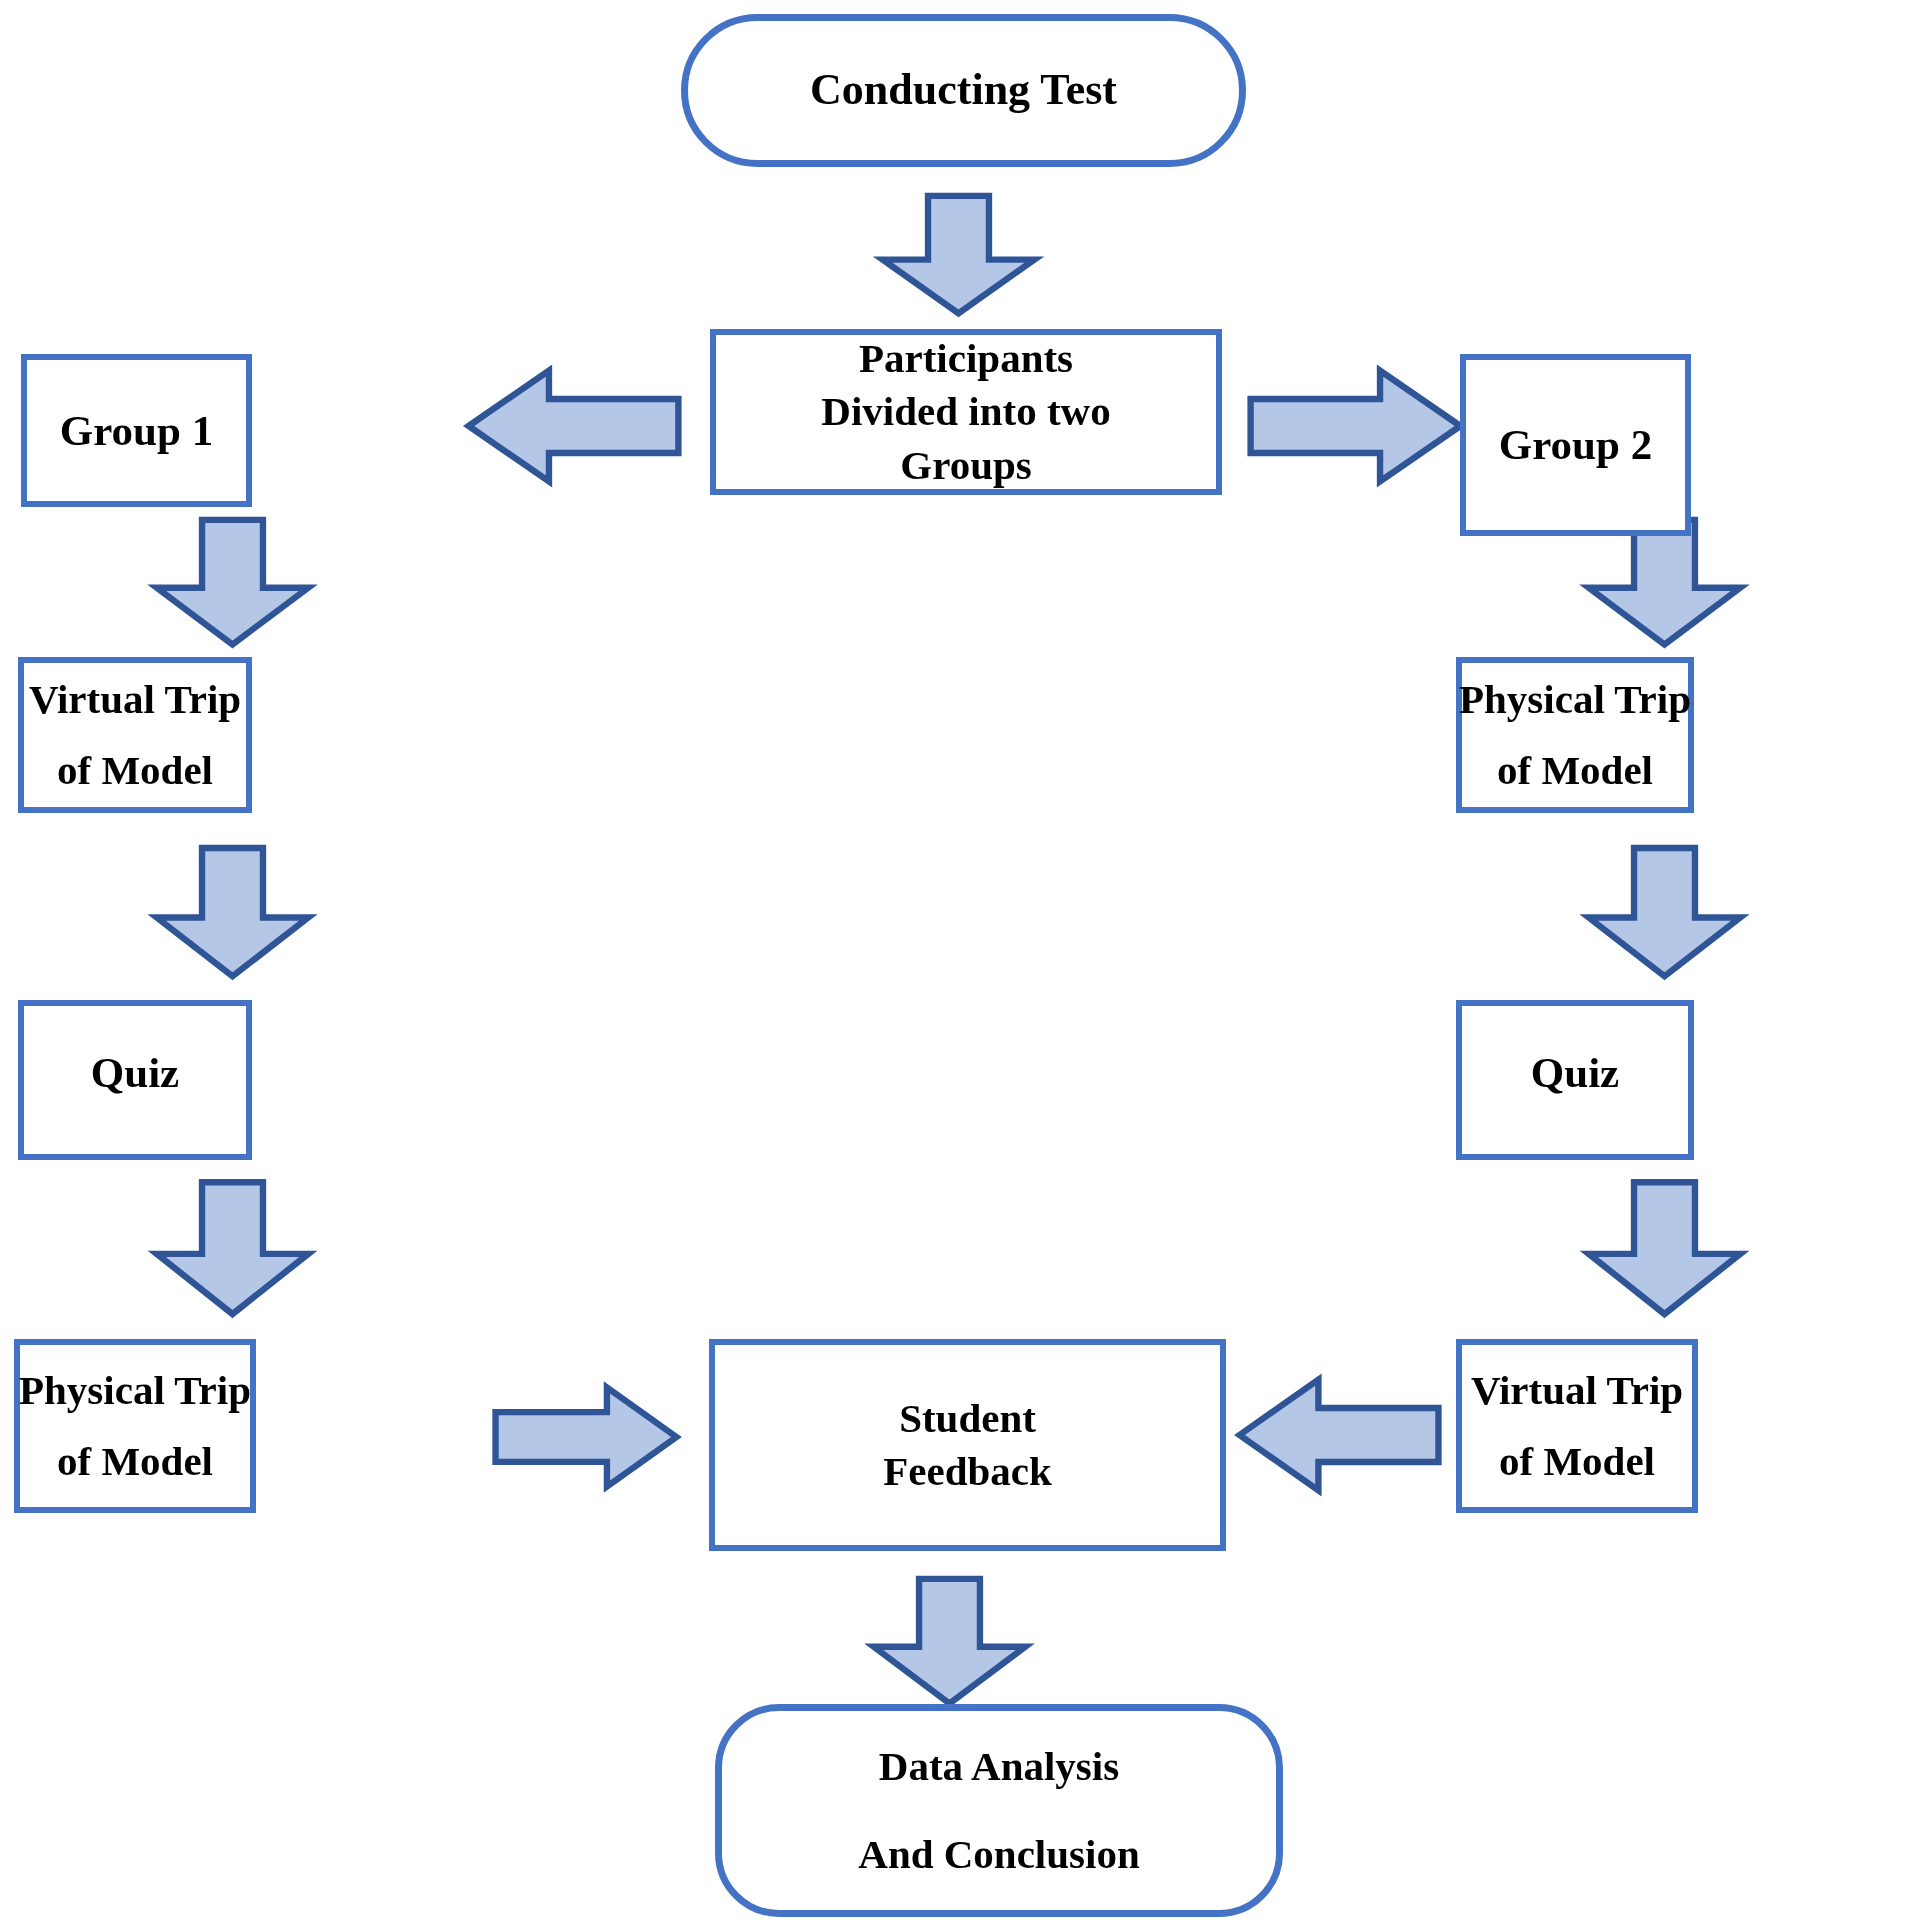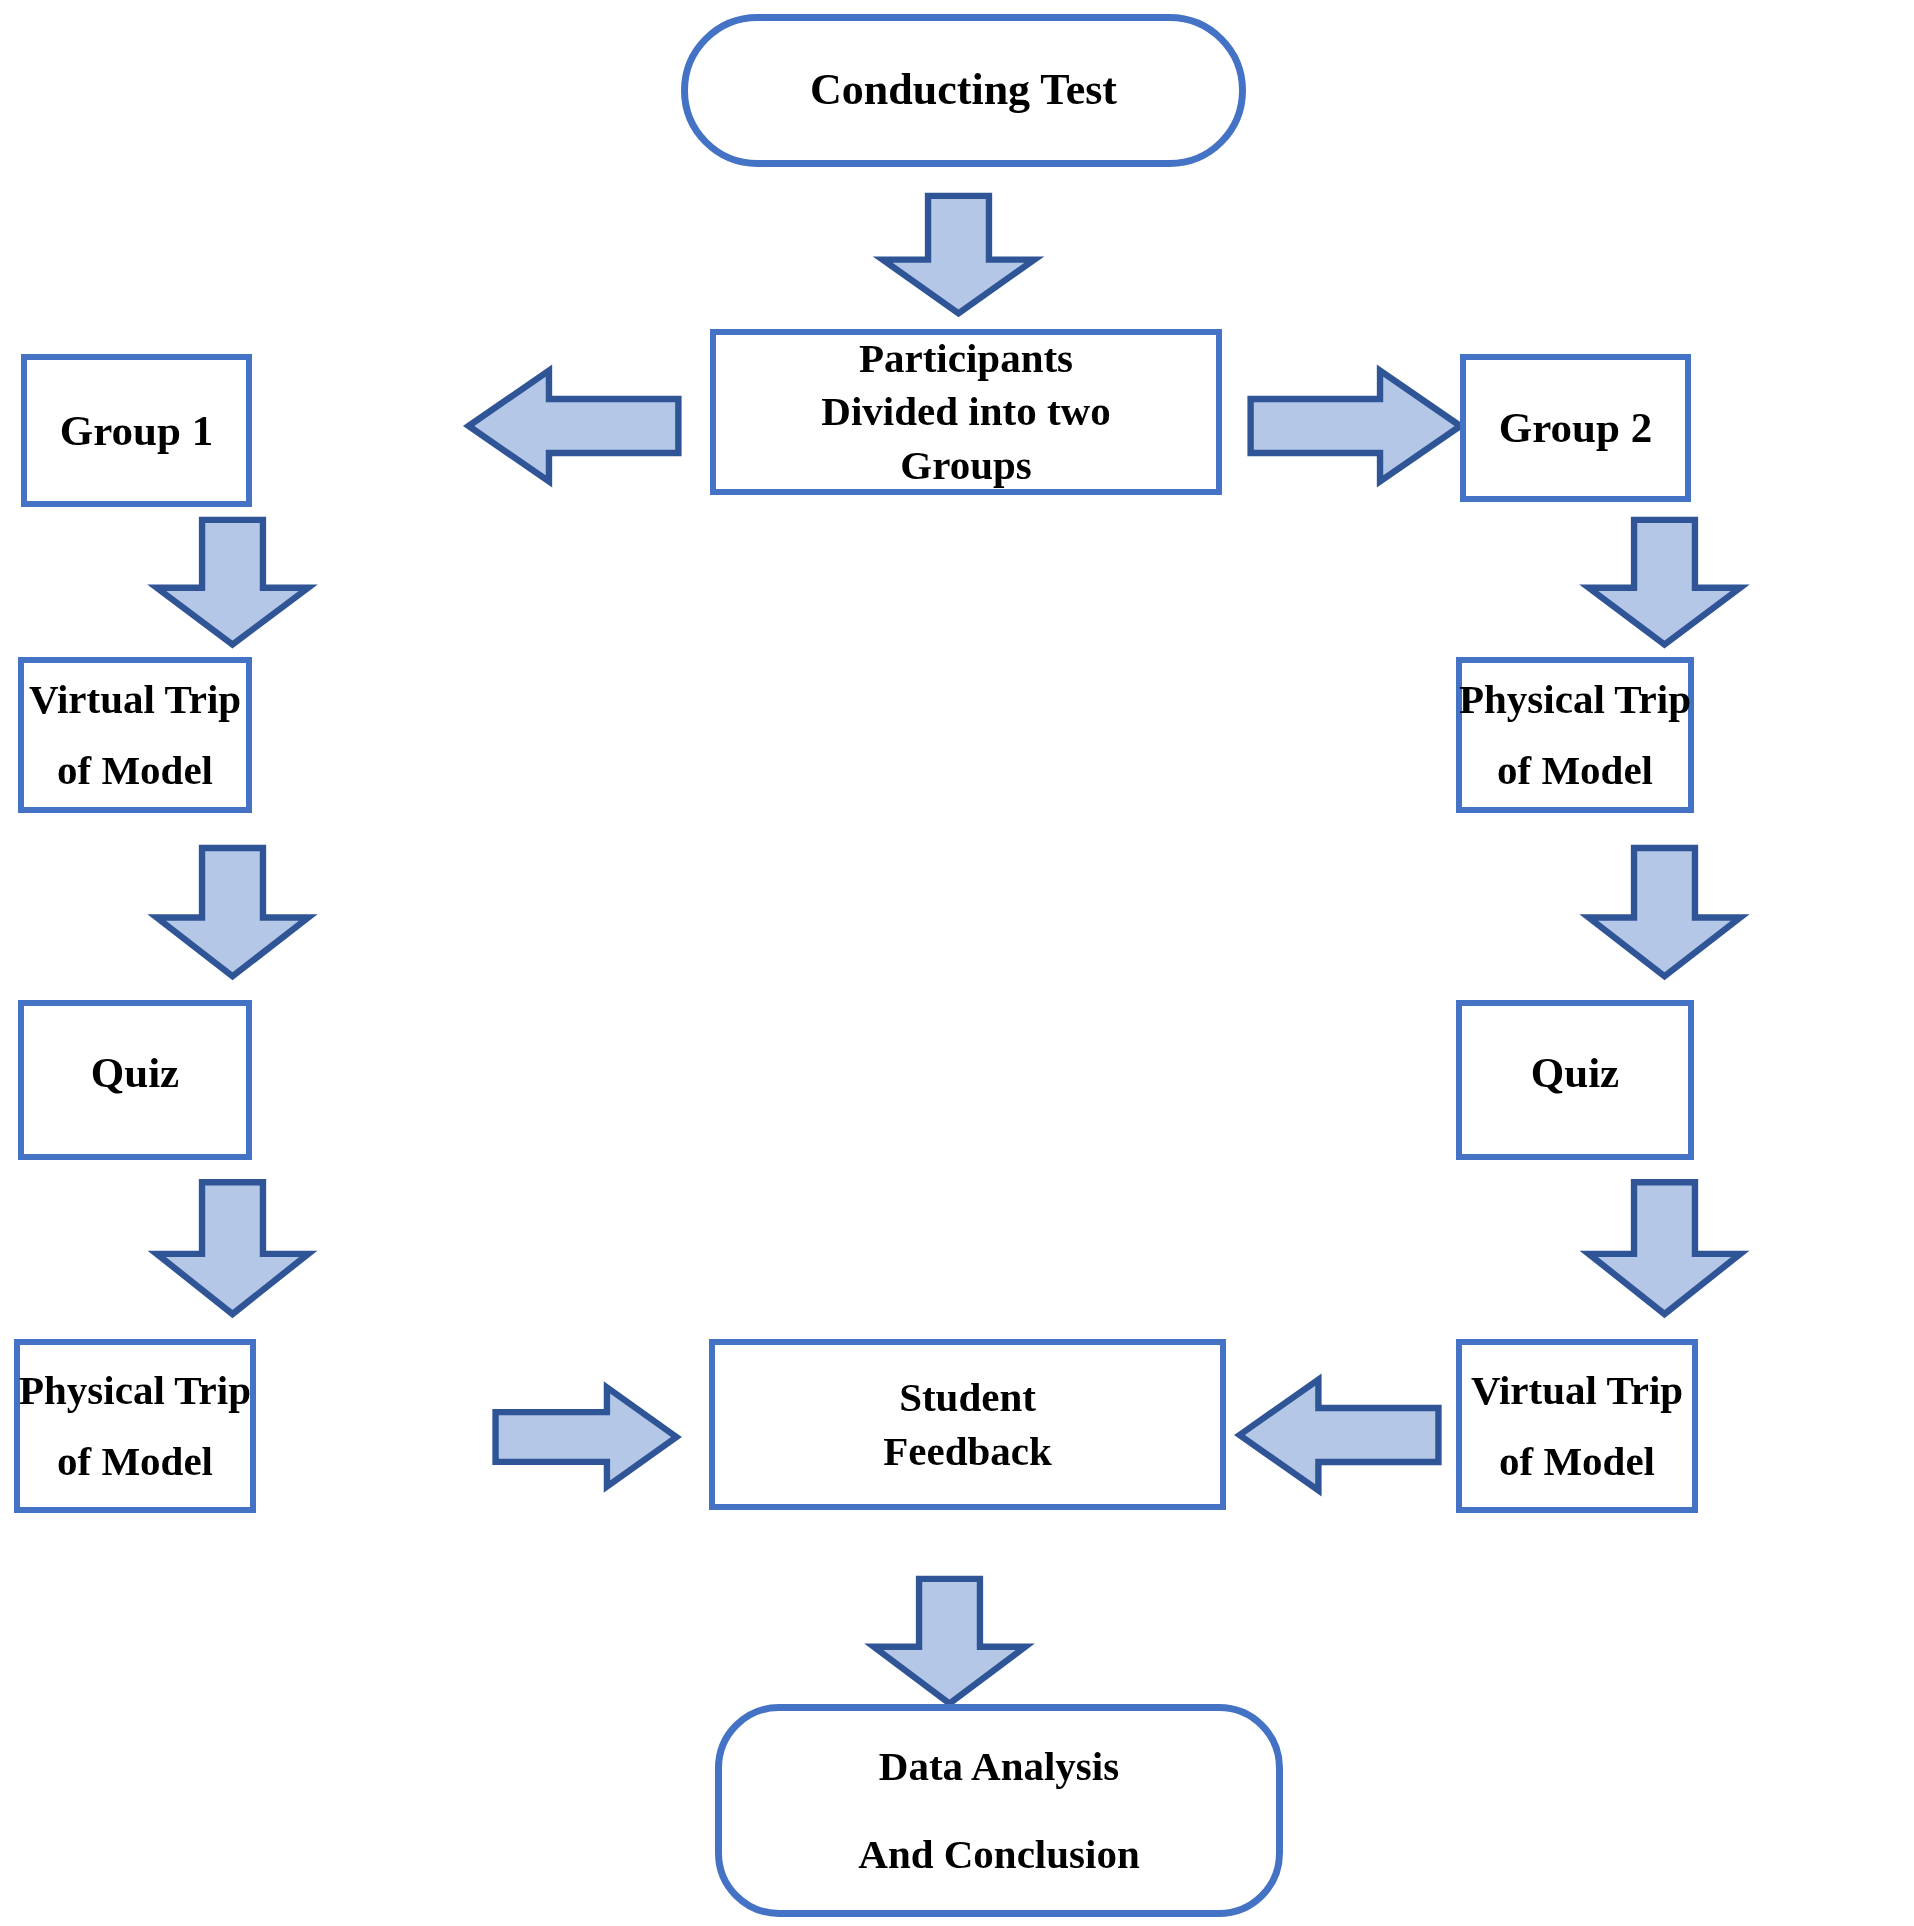--- a/index.html
+++ b/index.html
@@ -132,21 +132,21 @@
   <div class="node process gap-lines-sm" style="left:710px; top:329px; width:512px; height:166px;">
     <span class="line f58">Participants</span>
     <span class="line f58">Divided into two</span>
     <span class="line f58">Groups</span>
   </div>
 
   <div class="node process" style="left:21px; top:354px; width:231px; height:153px;">
     <span class="line f60">Group 1</span>
   </div>
 
-  <div class="node process" style="left:1460px; top:354px; width:231px; height:148px;">
+  <div class="node process" style="left:1460px; top:354px; width:231px; height:182px;">
     <span class="line f60">Group 2</span>
   </div>
 
   <div class="node process gap-lines" style="left:18px; top:657px; width:234px; height:156px;">
     <span class="line f58">Virtual Trip</span>
     <span class="line f58">of Model</span>
   </div>
 
   <div class="node process gap-lines" style="left:1456px; top:657px; width:238px; height:156px;">
     <span class="line f58">Physical Trip</span>
@@ -164,21 +164,21 @@
   <div class="node process gap-lines" style="left:14px; top:1339px; width:242px; height:174px;">
     <span class="line f58">Physical Trip</span>
     <span class="line f58">of Model</span>
   </div>
 
   <div class="node process gap-lines" style="left:1456px; top:1339px; width:242px; height:174px;">
     <span class="line f58">Virtual Trip</span>
     <span class="line f58">of Model</span>
   </div>
 
-  <div class="node process gap-lines-sm" style="left:709px; top:1339px; width:517px; height:171px;">
+  <div class="node process gap-lines-sm" style="left:709px; top:1339px; width:517px; height:212px;">
     <span class="line f58">Student</span>
     <span class="line f58">Feedback</span>
   </div>
 
   <div class="node terminal-bottom gap-lines-xl" style="left:674px; top:1704px; width:568px; height:213px;margin-left:41px;">
     <span class="line f58">Data Analysis</span>
     <span class="line f58">And Conclusion</span>
   </div>
 
 </div>

